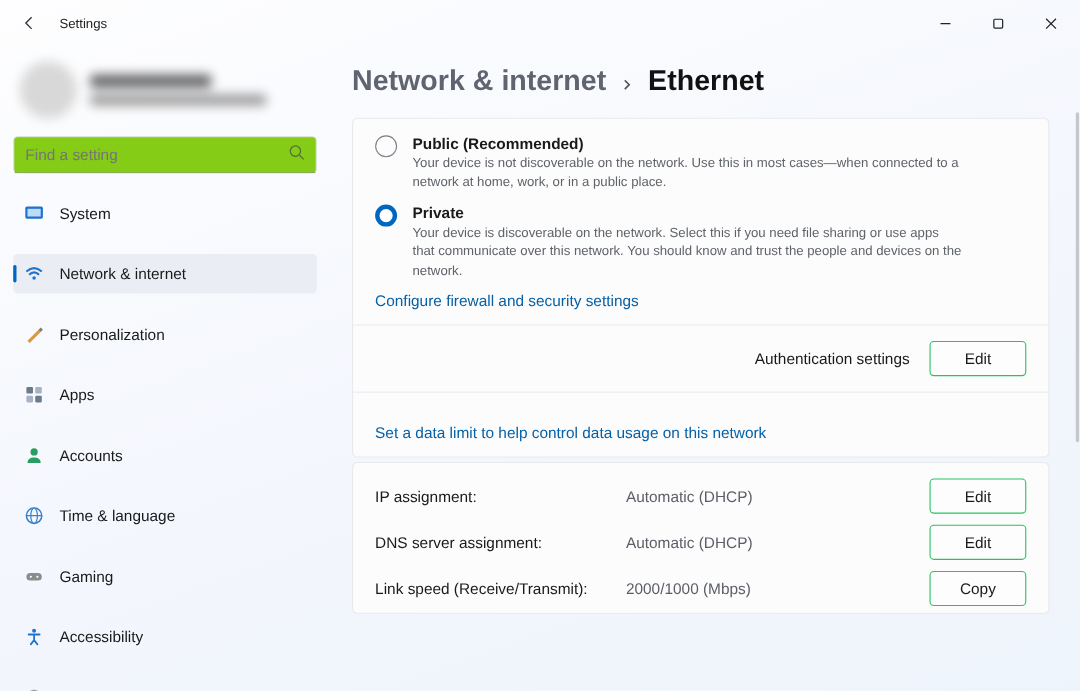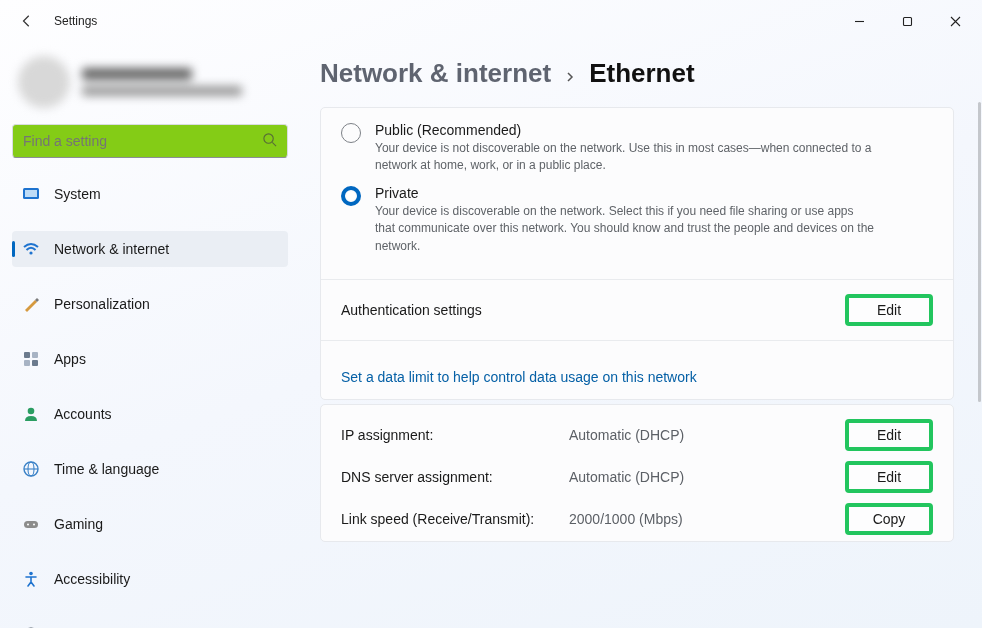--- a/index.html
+++ b/index.html
@@ -33,36 +33,36 @@
   .nav-icon svg { width: 18px; height: 18px; }
 
   .content-wrap { flex: 1; padding: 16px 28px 0 20px; overflow-y: auto; position: relative; }
   .breadcrumb { display: flex; align-items: center; gap: 14px; font-size: 26px; font-weight: 600; color: #1a1a1a; margin-bottom: 18px; }
   .breadcrumb .parent { color: #5f6470; font-weight: 600; cursor: pointer; }
   .breadcrumb .sep svg { width: 10px; height: 10px; color: #6e7178; }
   .breadcrumb .current { color: #111; }
 
   .panel { background: #fcfcfd; border: 1px solid #e7e9ed; border-radius: 5px; margin-bottom: 4px; }
   .section { padding: 14px 20px; }
-  .section + .section { border-top: 1px solid #e9ebee; }
+  .section + .section { border-top: 1px solid #e9ebee; justify-content: flex-end; }
 
   .radio-row { display: flex; gap: 14px; margin-bottom: 10px; align-items: flex-start; }
   .radio-outer { width: 20px; height: 20px; border-radius: 50%; border: 1.5px solid #7d8187; flex-shrink: 0; margin-top: 1px; display: flex; align-items: center; justify-content: center; cursor: pointer; }
   .radio-outer.checked { border: 4px solid #0067c0; }
   .radio-outer.checked::after { content: ""; width: 8px; height: 8px; background: #fff; border-radius: 50%; }
-  .opt-title { font-size: 14px; font-weight: 400; color: #1a1a1a; }
+  .opt-title { font-size: 14px; font-weight: 700; color: #1a1a1a; }
   .opt-desc { font-size: 12px; color: #5f6368; line-height: 1.45; margin-top: 2px; max-width: 500px; }
 
   .link-row { font-size: 14px; color: #0560a6; cursor: pointer; margin-top: 6px; }
 
   .row-flex { display: flex; align-items: center; justify-content: space-between; gap: 18px; }
   .row-title { font-size: 14px; color: #1a1a1a; }
   .row-sub { font-size: 12px; color: #5f6368; line-height: 1.4; max-width: 360px; margin-top: 2px; }
 
-  .btn { min-width: 88px; height: 32px; background: #fdfdfe; border: 4px solid #22c55e; border-radius: 4px; font-size: 14px; color: #1a1a1a; cursor: pointer; display: flex; align-items: center; justify-content: center; }
+  .btn { min-width: 88px; height: 32px; background: #fdfdfe; border: 1px solid #22c55e; border-radius: 4px; font-size: 14px; color: #1a1a1a; cursor: pointer; display: flex; align-items: center; justify-content: center; }
 
   .toggle-wrap { display: flex; align-items: center; gap: 10px; }
   .toggle-label { font-size: 14px; color: #1a1a1a; }
   .toggle { width: 40px; height: 20px; border: 1px solid #76787d; border-radius: 20px; position: relative; cursor: pointer; background: #f1f1f2; }
   .toggle::after { content: ""; position: absolute; left: 3px; top: 3px; width: 12px; height: 12px; background: #55575c; border-radius: 50%; }
 
   .kv-grid { display: grid; grid-template-columns: 210px 1fr auto; align-items: center; gap: 10px 18px; }
   .kv-key { font-size: 14px; color: #1a1a1a; }
   .kv-val { font-size: 14px; color: #5c6066; }
 
@@ -232,20 +232,21 @@
             <div class="opt-desc">Your device is not discoverable on the network. Use this in most cases—when connected to a network at home, work, or in a public place.</div>
           </div>
         </div>
         <div class="radio-row">
           <div class="radio-outer checked"></div>
           <div>
             <div class="opt-title">Private</div>
             <div class="opt-desc">Your device is discoverable on the network. Select this if you need file sharing or use apps that communicate over this network. You should know and trust the people and devices on the network.</div>
           </div>
         </div>
+        <div class="link-row">Configure firewall and security settings</div>
       </div>
 
       <div class="section row-flex">
         <div class="row-title">Authentication settings</div>
         <div class="btn">Edit</div>
       </div>
 
       <div class="section">
         <div class="link-row" style="margin-top:14px">Set a data limit to help control data usage on this network</div>
       </div>

